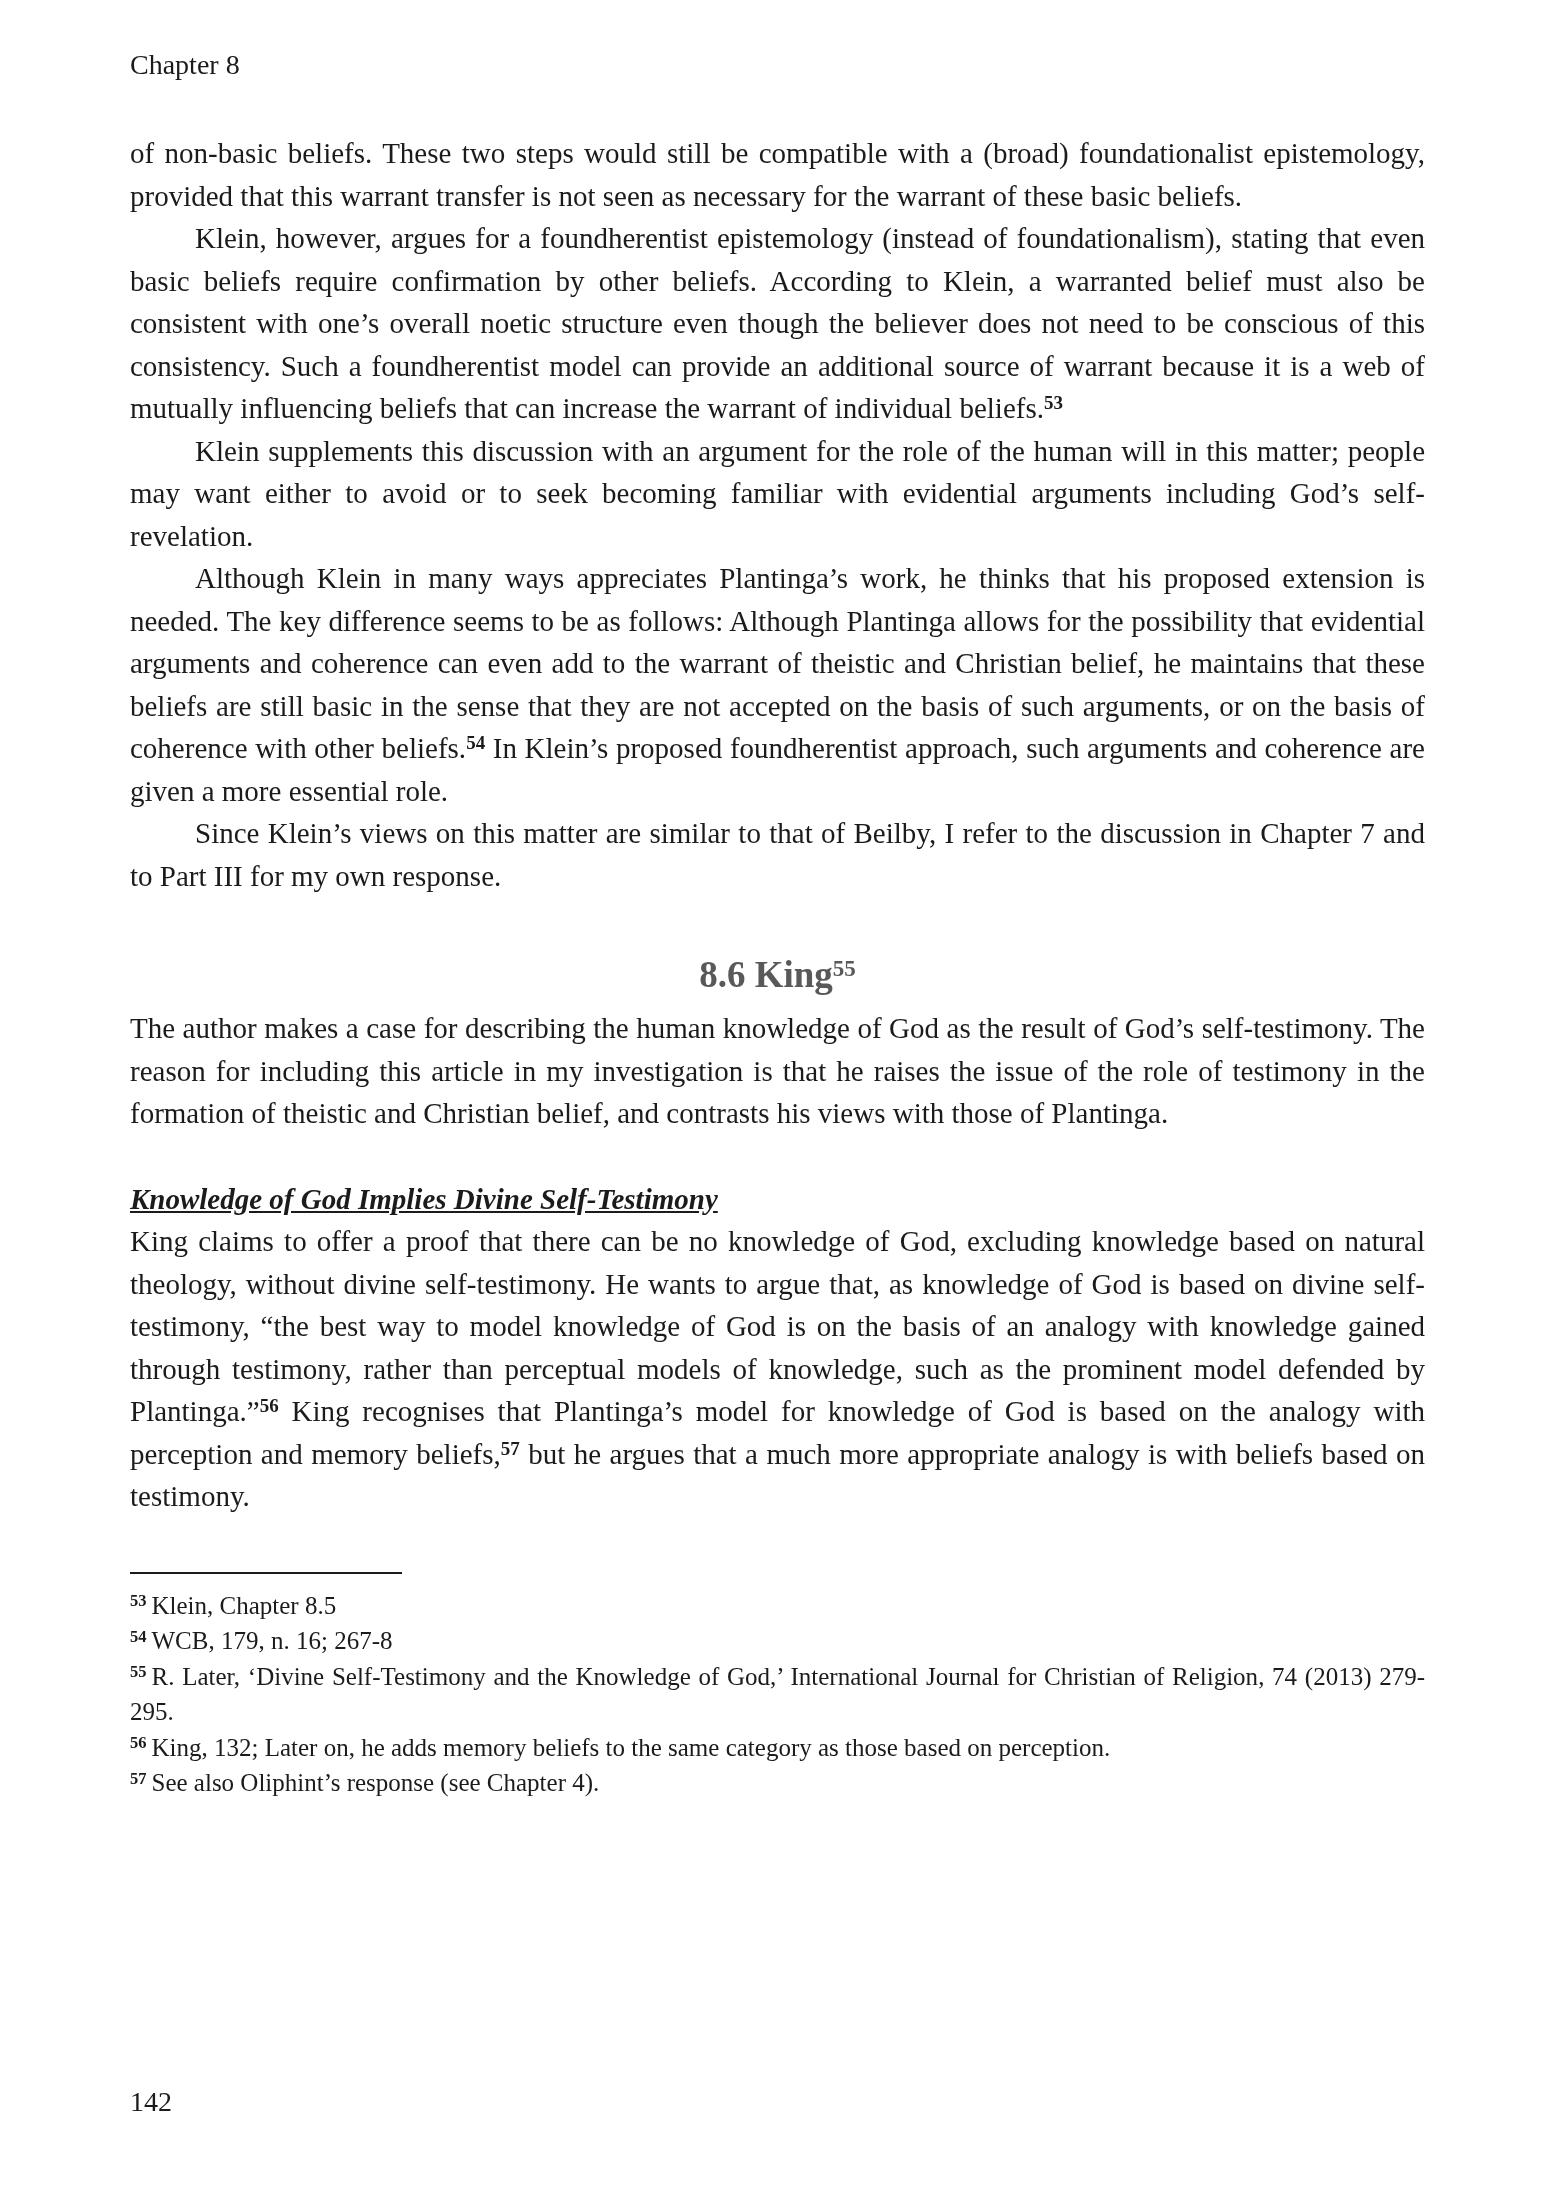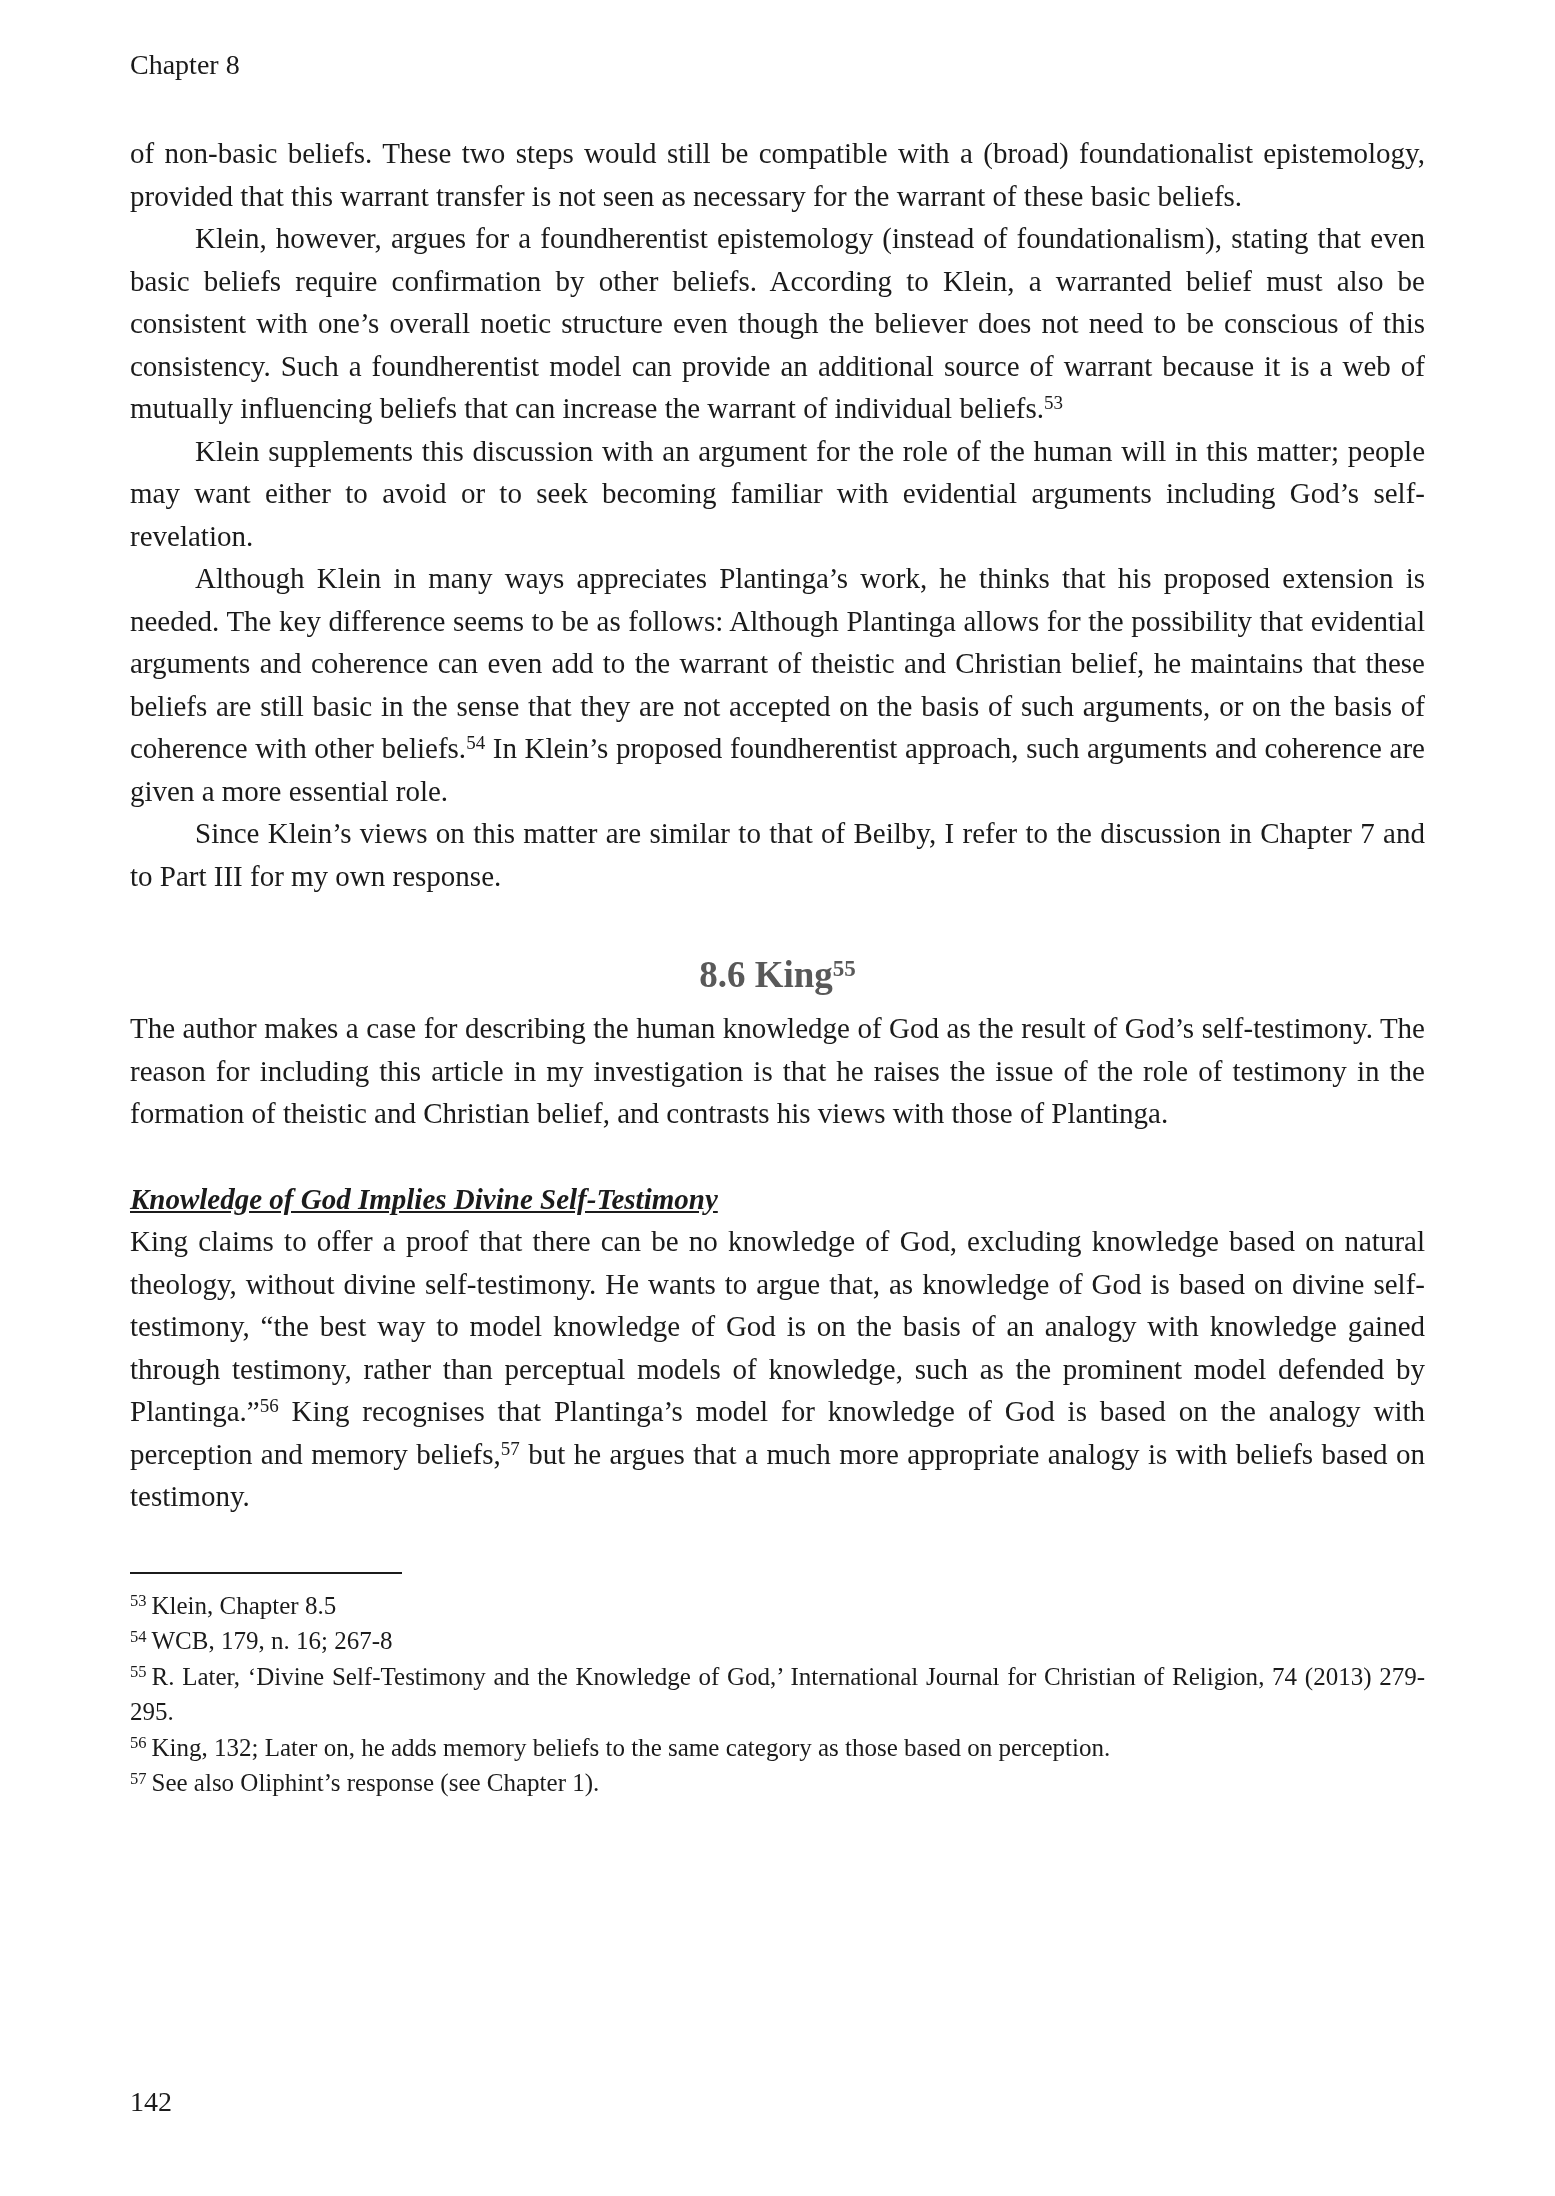--- a/index.html
+++ b/index.html
@@ -27,20 +27,21 @@
     text-align: justify;
   }
   p.para { margin: 0; }
   p.indent { text-indent: 65px; }
   sup.fnref {
     font-size: 19px;
     line-height: 0;
     position: relative;
     top: -0.45em;
     vertical-align: baseline;
+    font-weight: bold;
   }
   h2.section-heading {
     font-size: 37px;
     line-height: 44px;
     color: #595959;
     font-weight: bold;
     margin: 56px 0 10px 0;
     text-align: center;
   }
   h2.section-heading sup.fnref {
@@ -116,19 +117,19 @@
   <div class="footnotes">
 
     <p class="footnote"><sup class="fnref">53</sup><span>Klein, Chapter 8.5</span></p>
 
     <p class="footnote"><sup class="fnref">54</sup><span class="italic">WCB</span><span>, 179, n. 16; 267-8</span></p>
 
     <p class="footnote"><sup class="fnref">55</sup><span>R. Later, ‘Divine Self-Testimony and the Knowledge of God,’ </span><span class="italic">International Journal for Christian of Religion</span><span>, 74 (2013) 279-295.</span></p>
 
     <p class="footnote"><sup class="fnref">56</sup><span>King, 132; Later on, he adds memory beliefs to the same category as those based on perception.</span></p>
 
-    <p class="footnote"><sup class="fnref">57</sup><span>See also Oliphint’s response (see Chapter 1).</span></p>
+    <p class="footnote"><sup class="fnref">57</sup><span>See also Oliphint’s response (see Chapter 4).</span></p>
 
   </div>
 
   <div class="page-number">142</div>
 
 </div>
 
 </body></html>

